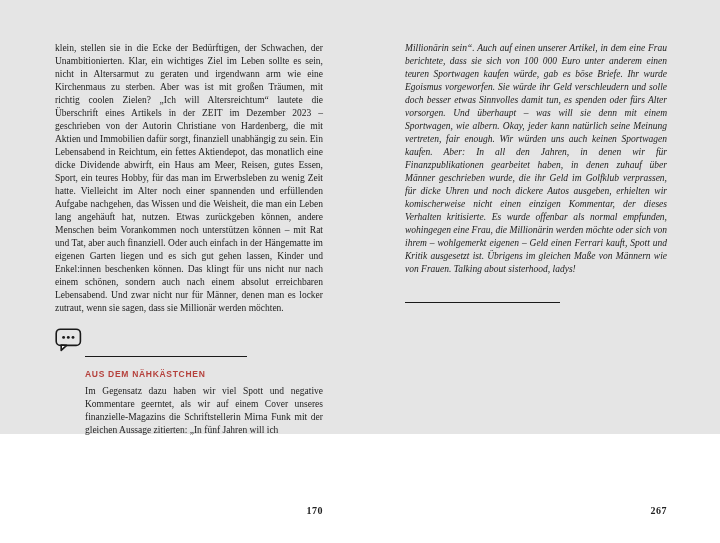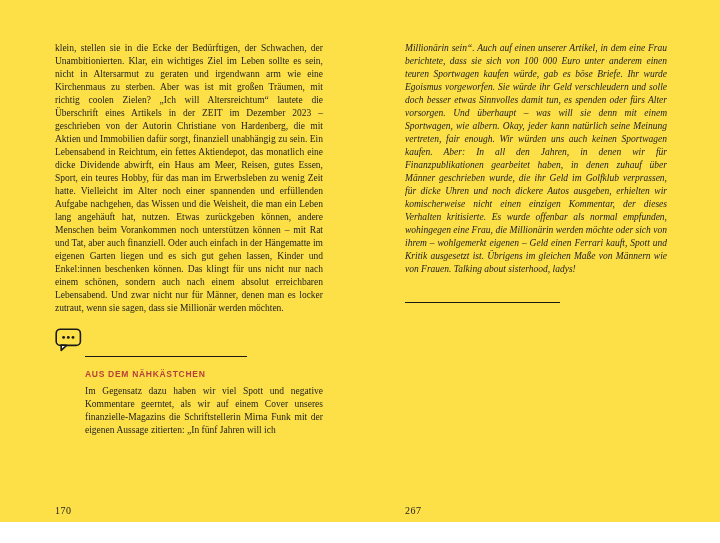--- a/index.html
+++ b/index.html
@@ -7,22 +7,22 @@
     width: 720px;
     height: 543px;
     background: #ffffff;
     font-family: "Liberation Serif", serif;
     color: #222222;
     overflow: hidden;
   }
   .spread {
     position: relative;
     width: 720px;
-    height: 522px;
-    background: #fde047;
+    height: 434px;
+    background: #e5e5e5;
   }
   .page-col {
     position: absolute;
     top: 42px;
   }
   .page-col.left  { left: 55px;  width: 268px; }
   .page-col.right { left: 405px; width: 262px; font-style: italic; }
 
   p.body-text {
     margin: 0;
@@ -76,24 +76,25 @@
   .end-rule {
     border: 0;
     border-top: 1.2px solid #1a1a1a;
     width: 155px;
     margin: 26px 0 0 0;
   }
 
   .page-number {
     position: absolute;
     top: 505px;
-    text-align: left;
+    text-align: right;
     font-size: 10px;
     color: #222222;
     letter-spacing: 0.5px;
+    font-weight: bold;
   }
   .page-number.left  { left: 55px;  width: 268px; }
   .page-number.right { left: 405px; width: 262px; }
 </style>
 </head>
 <body>
 
 <div class="spread">
 
   <div class="page-col left">
@@ -105,21 +106,21 @@
           <rect x="1.2" y="1.2" width="24.2" height="16.2" rx="4.2" fill="none" stroke="#1a1a1a" stroke-width="1.6"></rect>
           <path d="M6.2 17 L6.2 22.4 L11.6 17.4 Z" fill="#ffffff" stroke="#1a1a1a" stroke-width="1.6" stroke-linejoin="round"></path>
           <circle cx="8.6" cy="9.4" r="1.45" fill="#1a1a1a"></circle>
           <circle cx="13.3" cy="9.4" r="1.45" fill="#1a1a1a"></circle>
           <circle cx="18.0" cy="9.4" r="1.45" fill="#1a1a1a"></circle>
         </svg>
       </span>
       <div class="aside-content">
         <hr class="aside-rule">
         <h3 class="aside-heading">AUS DEM NÄHKÄSTCHEN</h3>
-        <p class="aside-text" lang="de">Im Gegensatz dazu haben wir viel Spott und negative Kommentare geerntet, als wir auf einem Cover unseres finanzielle-Magazins die Schriftstellerin Mirna Funk mit der eigenen Aussage zitierten: „In fünf Jahren will ich</p>
+        <p class="aside-text" lang="de">Im Gegensatz dazu haben wir viel Spott und negative Kommentare geerntet, als wir auf einem Cover unseres finanzielle-Magazins die Schriftstellerin Mirna Funk mit der gleichen Aussage zitierten: „In fünf Jahren will ich</p>
       </div>
     </div>
   </div>
 
   <div class="page-col right">
     <p class="body-text" lang="de">Millionärin sein“. Auch auf einen unserer Artikel, in dem eine Frau berichtete, dass sie sich von 100 000 Euro unter anderem einen teuren Sportwagen kaufen würde, gab es böse Briefe. Ihr wurde Egoismus vorgeworfen. Sie würde ihr Geld verschleudern und solle doch besser etwas Sinnvolles damit tun, es spenden oder fürs Alter vorsorgen. Und überhaupt – was will sie denn mit einem Sportwagen, wie albern. Okay, jeder kann natürlich seine Meinung vertreten, fair enough. Wir würden uns auch keinen Sportwagen kaufen. Aber: In all den Jahren, in denen wir für Finanzpublikationen gearbeitet haben, in denen zuhauf über Männer geschrieben wurde, die ihr Geld im Golfklub verprassen, für dicke Uhren und noch dickere Autos ausgeben, erhielten wir komischerweise nicht einen einzigen Kommentar, der dieses Verhalten kritisierte. Es wurde offenbar als normal empfunden, wohingegen eine Frau, die Millionärin werden möchte oder sich von ihrem – wohlgemerkt eigenen – Geld einen Ferrari kauft, Spott und Kritik ausgesetzt ist. Übrigens im gleichen Maße von Männern wie von Frauen. Talking about sisterhood, ladys!</p>
     <hr class="end-rule">
   </div>
 
   <div class="page-number left">170</div>

